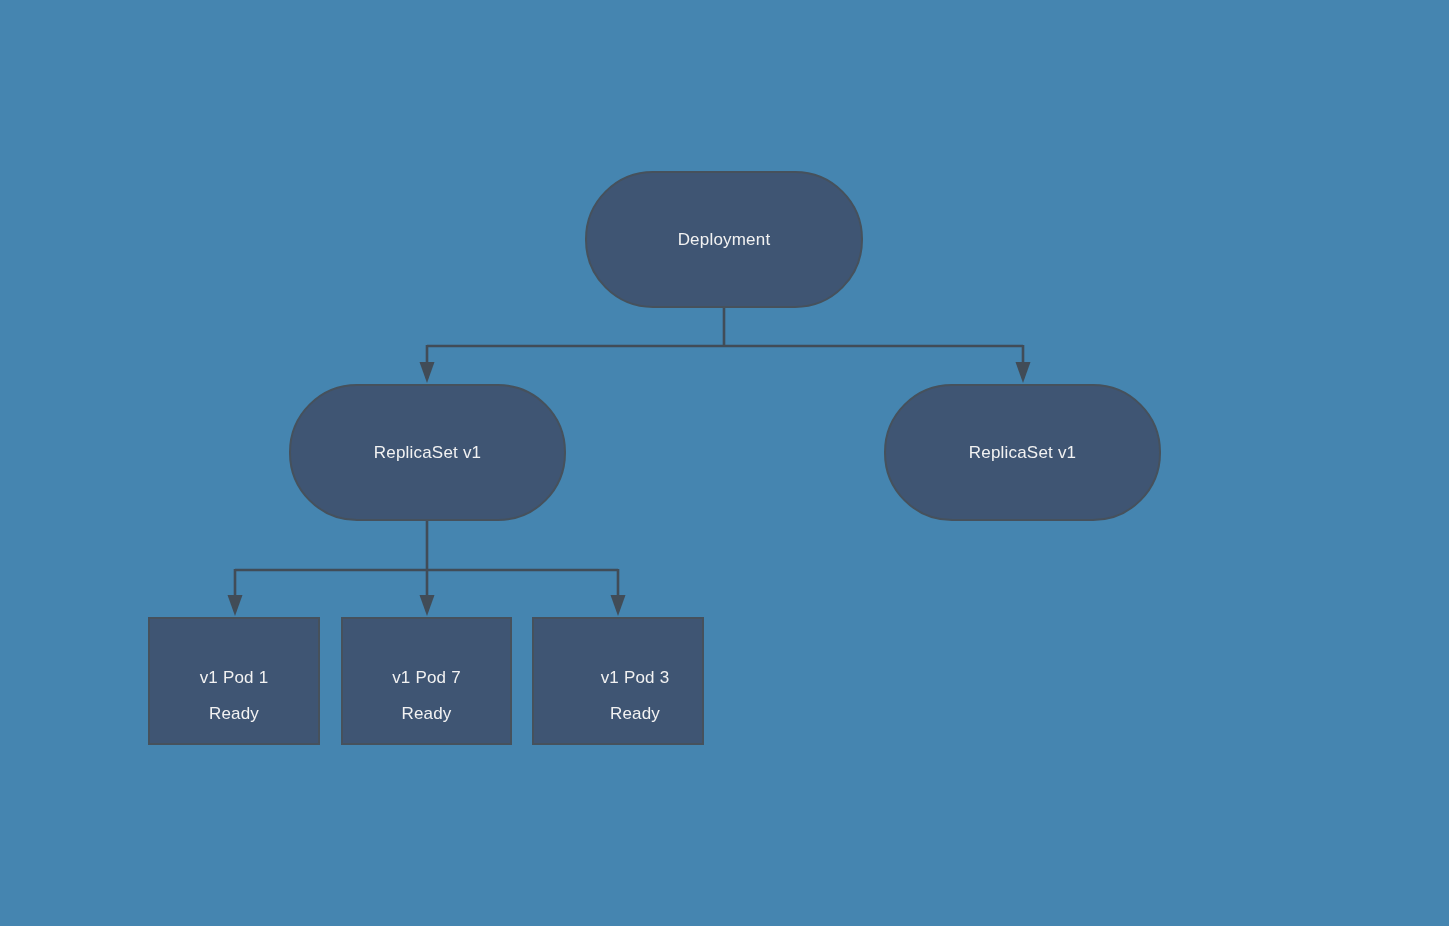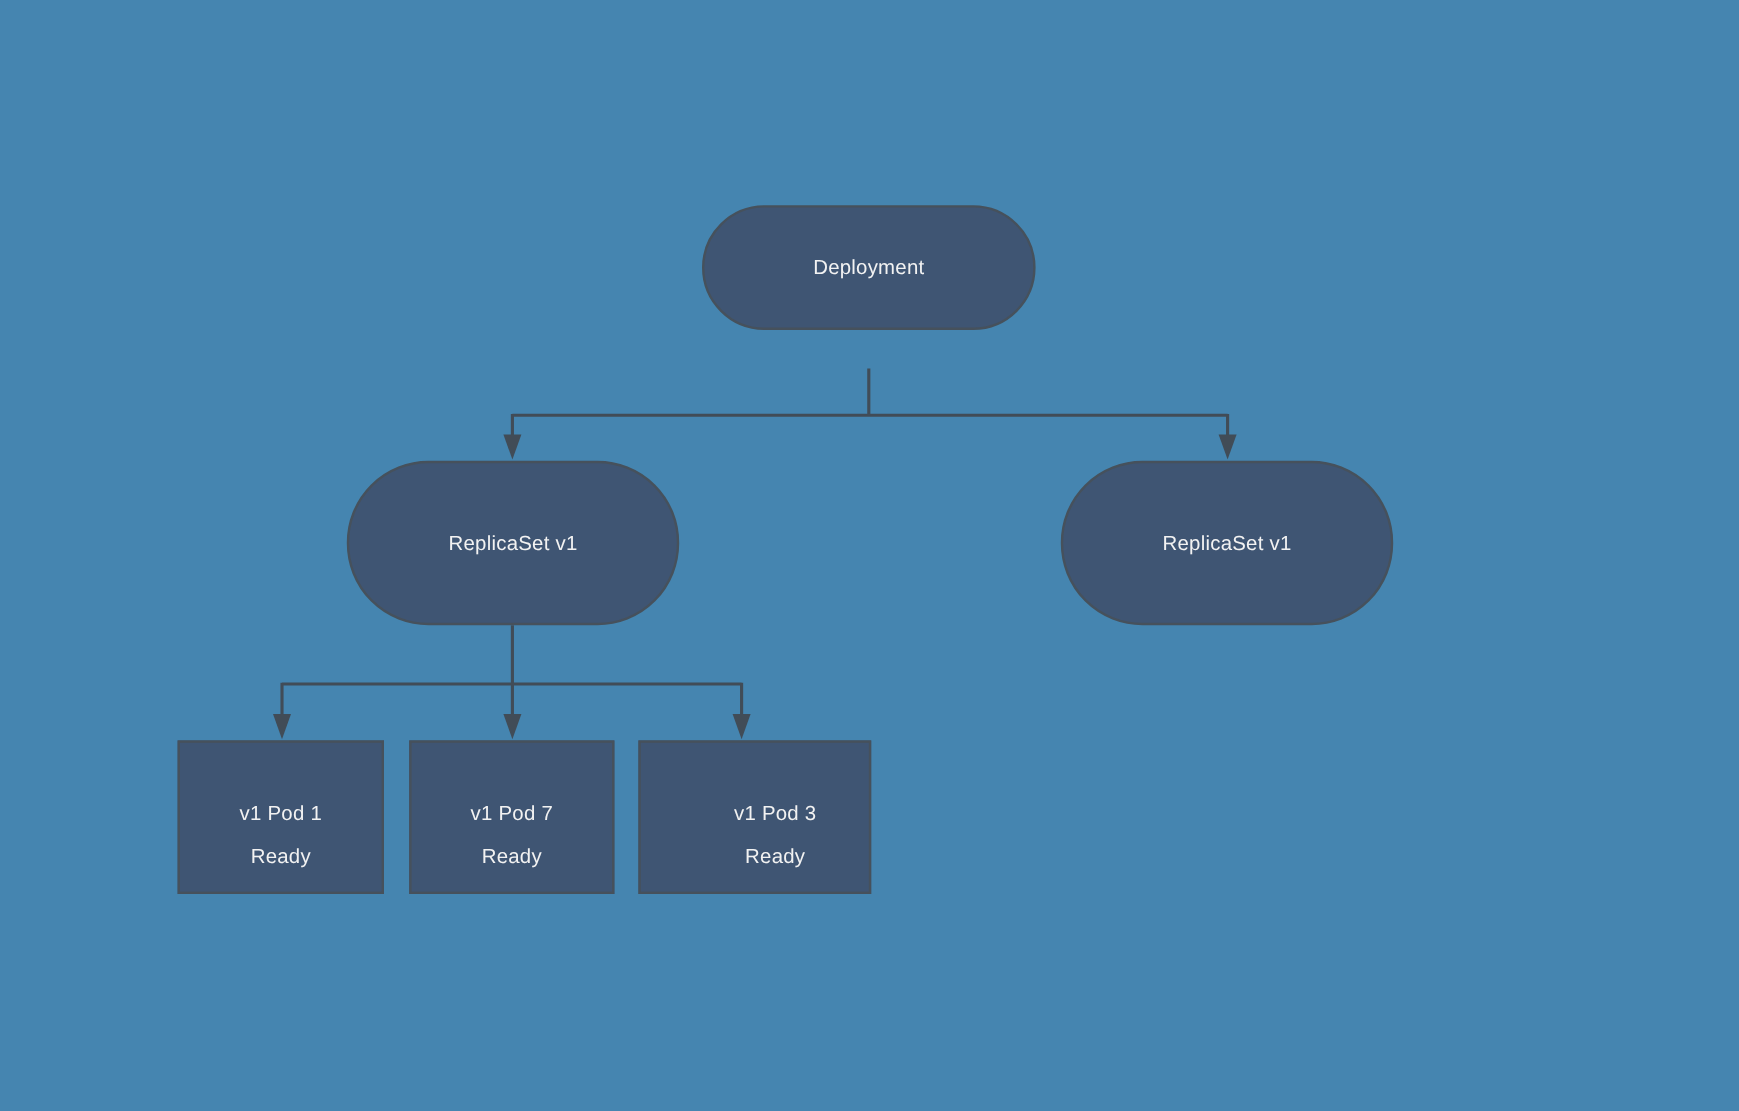--- a/index.html
+++ b/index.html
@@ -49,30 +49,30 @@
     flex-direction: column;
     align-items: center;
     justify-content: center;
     font-size: 17px;
     letter-spacing: 0.2px;
     text-align: center;
   }
   .pill { border-radius: 68px; }
   .rect { border-radius: 0; align-items: center; }
 
-  .node-deployment       { left: 585px; top: 171px; width: 278px; height: 104px; }
+  .node-deployment       { left: 585px; top: 171px; width: 278px; height: 137px; }
   .node-replicaset-left  { left: 289px; top: 384px; width: 277px; height: 137px; }
   .node-replicaset-right { left: 884px; top: 384px; width: 277px; height: 137px; }
 
   .pod { padding-top: 30px; }
   .pod .line { line-height: 20px; }
   .pod .line + .line { margin-top: 16px; }
   .node-pod-1 { left: 148px; top: 617px; width: 172px; height: 128px; }
   .node-pod-2 { left: 341px; top: 617px; width: 171px; height: 128px; }
-  .node-pod-3 { left: 532px; top: 617px; width: 194px; height: 128px; padding-left: 34px; }
+  .node-pod-3 { left: 532px; top: 617px; width: 172px; height: 128px; padding-left: 34px; }
 </style>
 </head>
 <body>
 
 <div class="canvas">
 
   <svg class="connector-layer" viewBox="0 0 1449 926" width="1449" height="926">
 
     <path class="edge" d="M724 307 V346 M427 346 H1023 M427 345 V367 M1023 345 V367"></path>
     <path class="arrowhead" d="M427 383 L419.5 362 L434.5 362 Z"></path>

